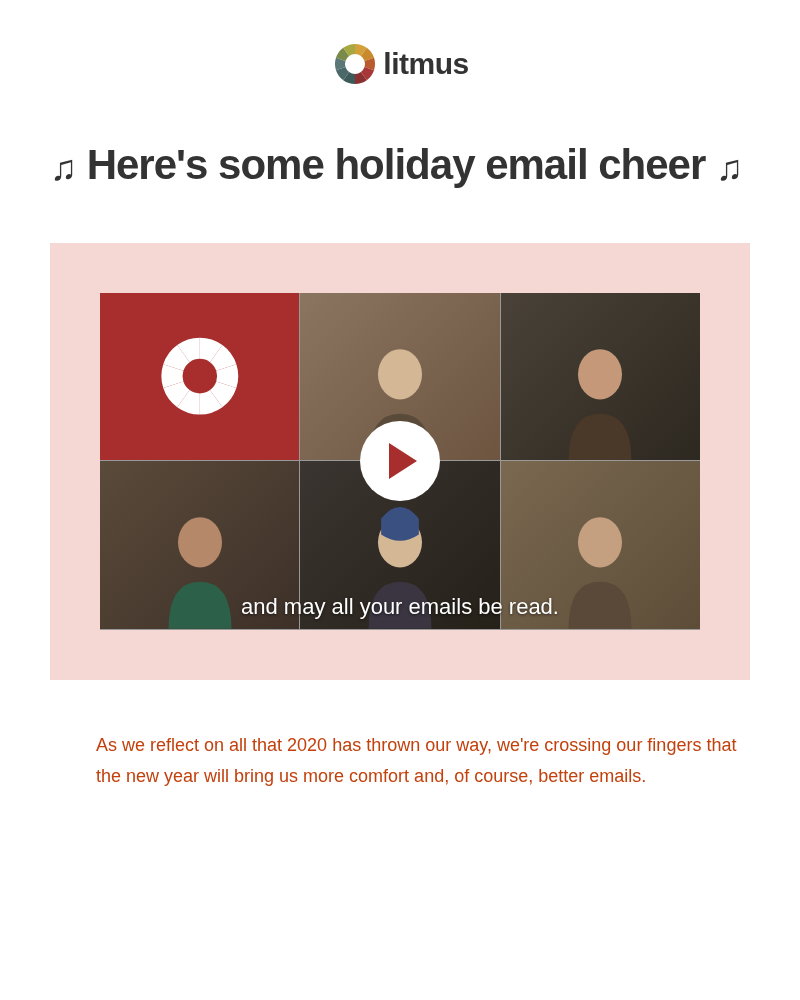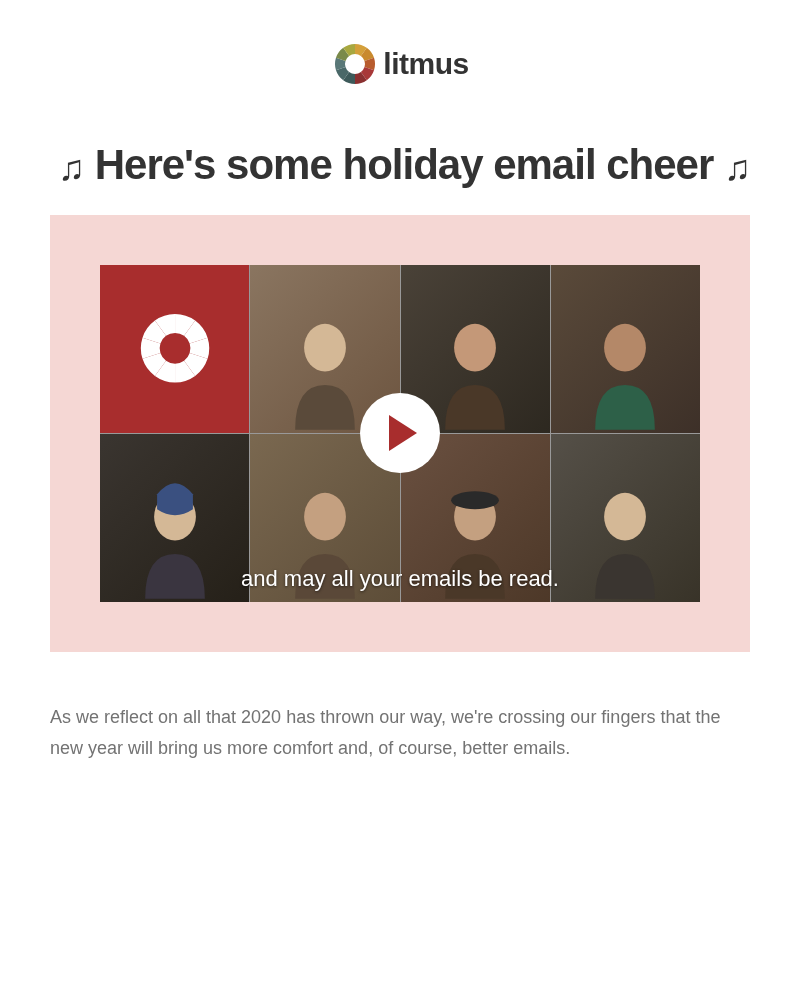--- a/index.html
+++ b/index.html
@@ -32,40 +32,40 @@
     .logo-text {
       font-size: 30px;
       font-weight: 600;
       color: #333333;
       letter-spacing: -0.5px;
     }
     .headline {
       font-size: 42px;
       font-weight: 700;
       color: #333333;
-      text-align: right;
+      text-align: left;
       line-height: 1.3;
-      margin-bottom: 22px;
+      margin-bottom: 50px;
       letter-spacing: -1px;
     }
     .music-note {
       display: inline-block;
       font-size: 36px;
       color: #333333;
       vertical-align: middle;
     }
     .video-section {
       background: #f5d7d4;
       padding: 50px;
       margin-bottom: 50px;
     }
     .video-thumb {
       position: relative;
       display: grid;
-      grid-template-columns: 1fr 1fr 1fr 1fr;
+      grid-template-columns: 1fr 1fr 1fr;
       grid-template-rows: 1fr 1fr;
       gap: 1px;
       background: #999;
       aspect-ratio: 16/9;
     }
     .video-tile {
       background: #6b6b6b;
       position: relative;
       overflow: hidden;
     }
@@ -125,22 +125,23 @@
       text-align: center;
       color: #ffffff;
       font-size: 22px;
       font-weight: 400;
       z-index: 5;
       text-shadow: 0 1px 3px rgba(0,0,0,0.6);
     }
     .body-text {
       font-size: 18px;
       line-height: 1.7;
-      color: #737373;
+      color: #c2410c;
       margin-bottom: 28px;
+      margin-left: 46px;
     }
   </style>
 </head>
 <body>
 
 <div class="container">
 
   <div class="logo-section">
     <div class="logo-icon">
       <svg viewBox="0 0 48 48" width="48" height="48">

